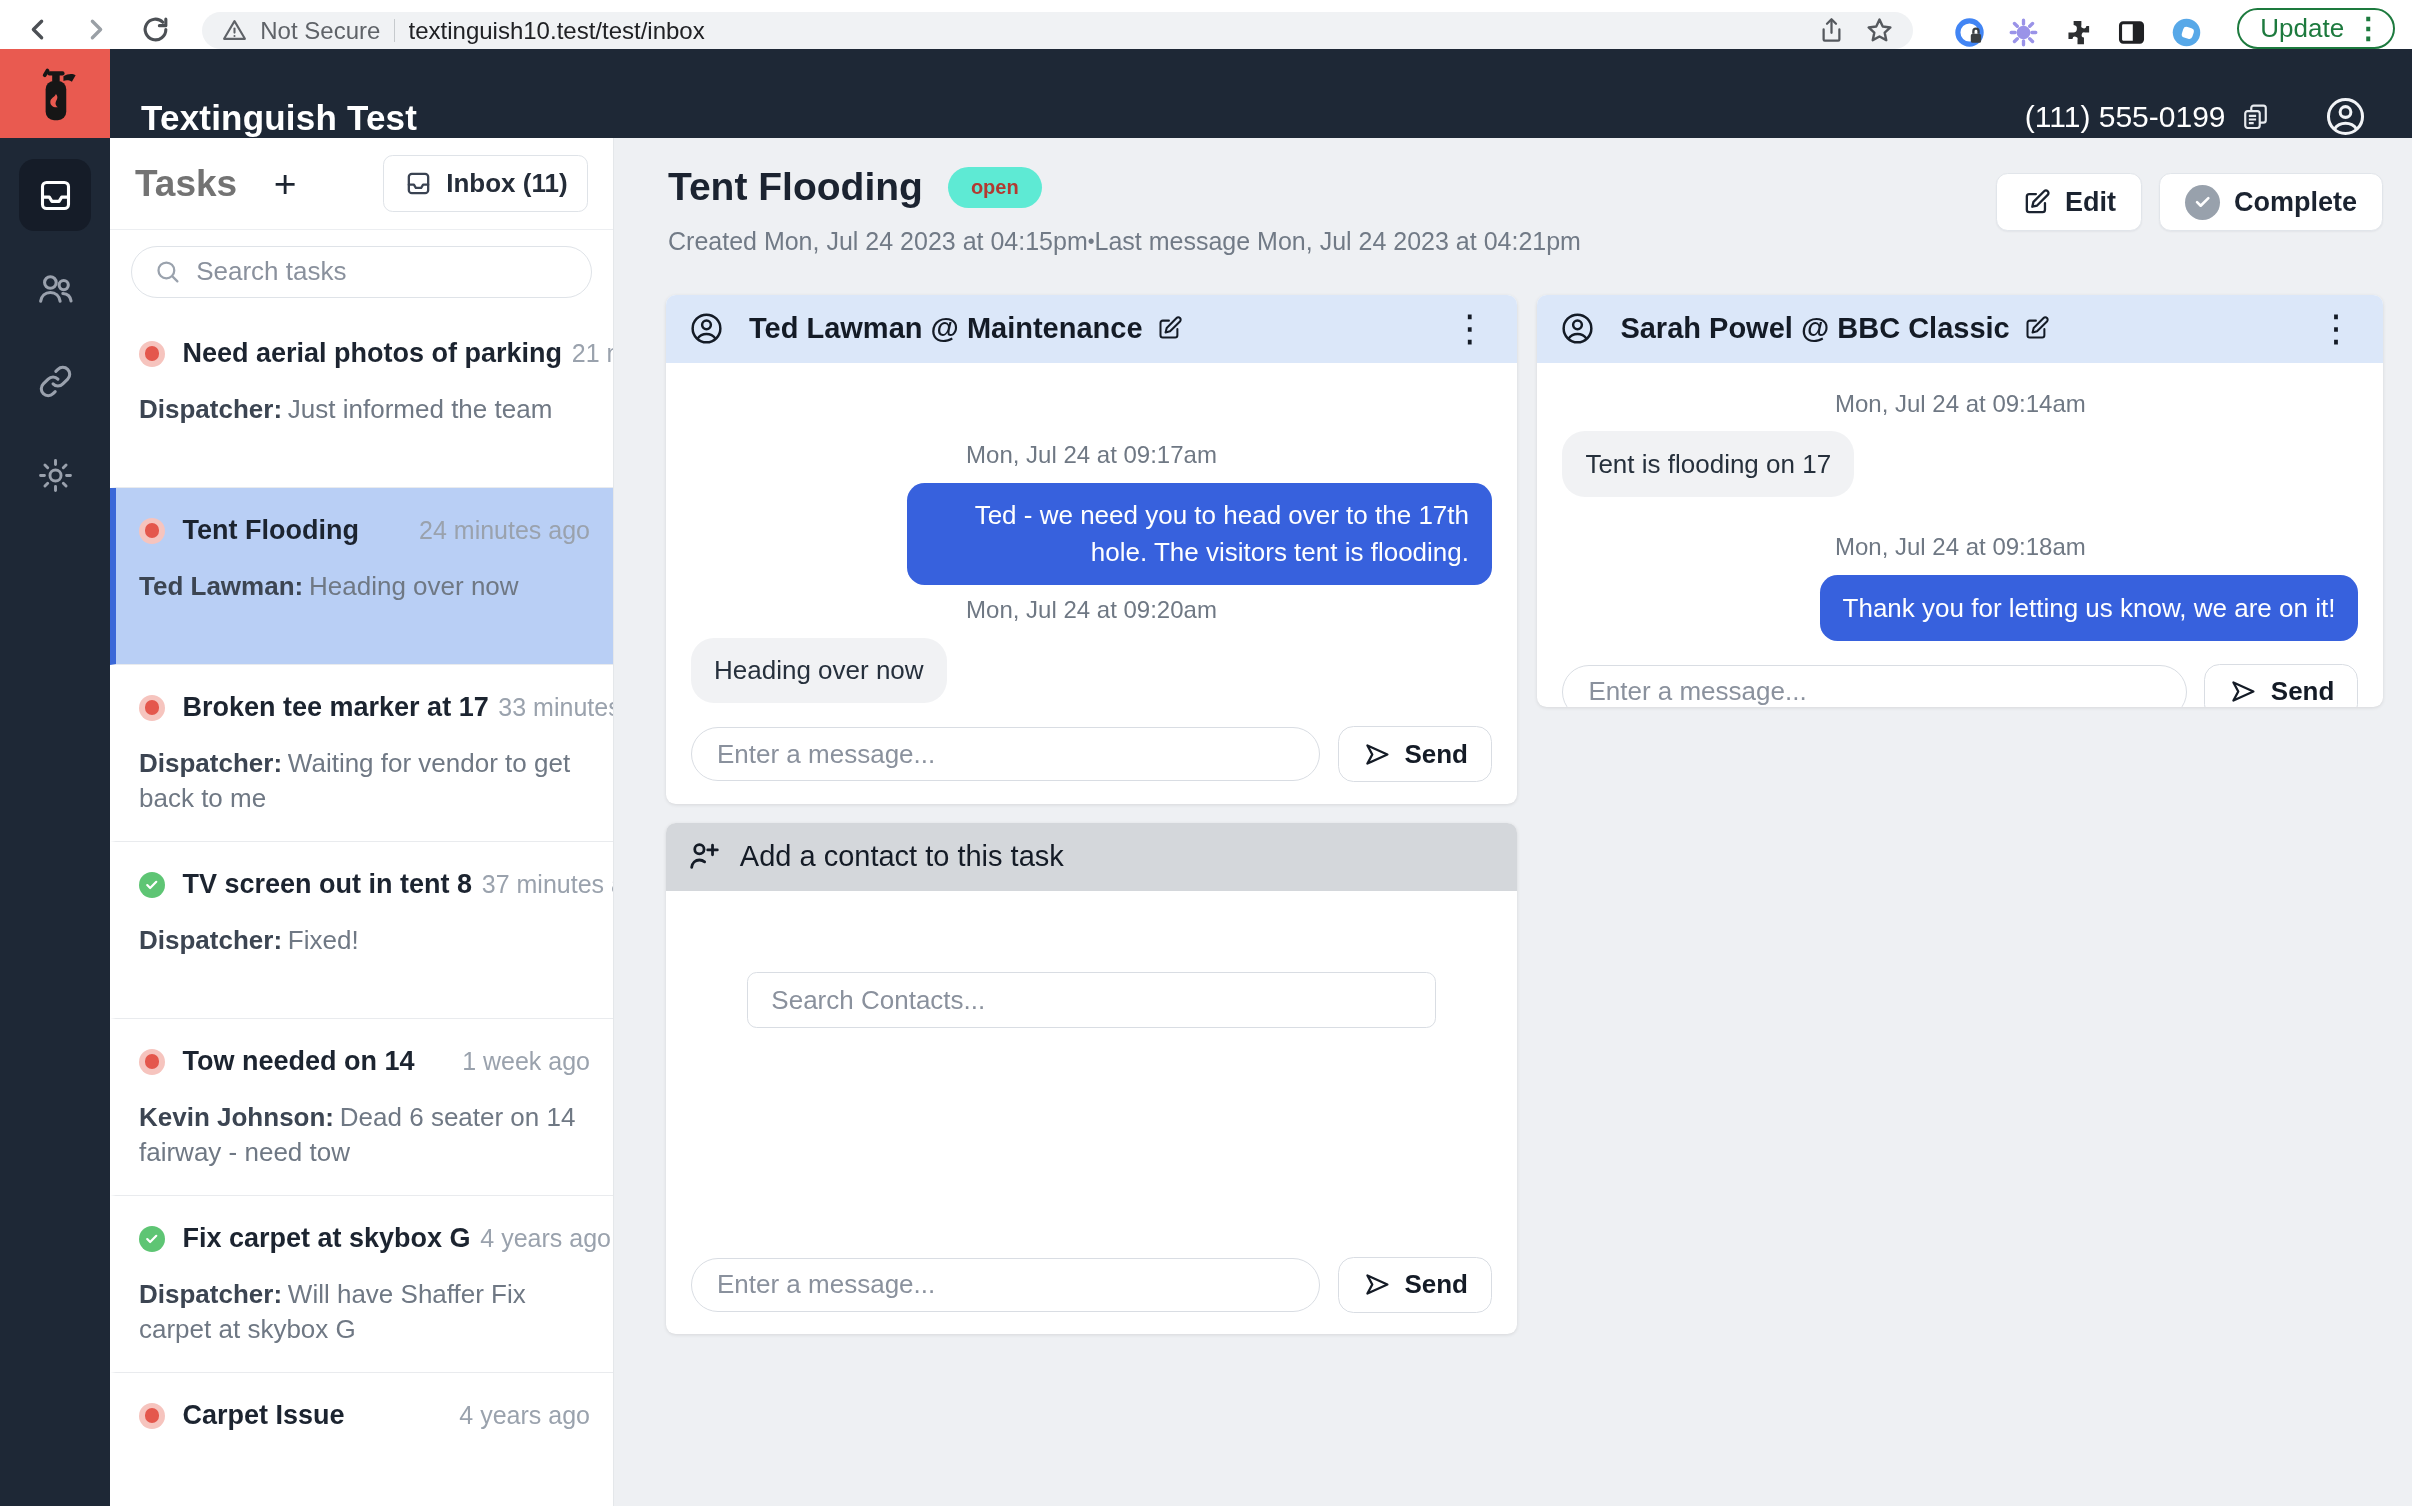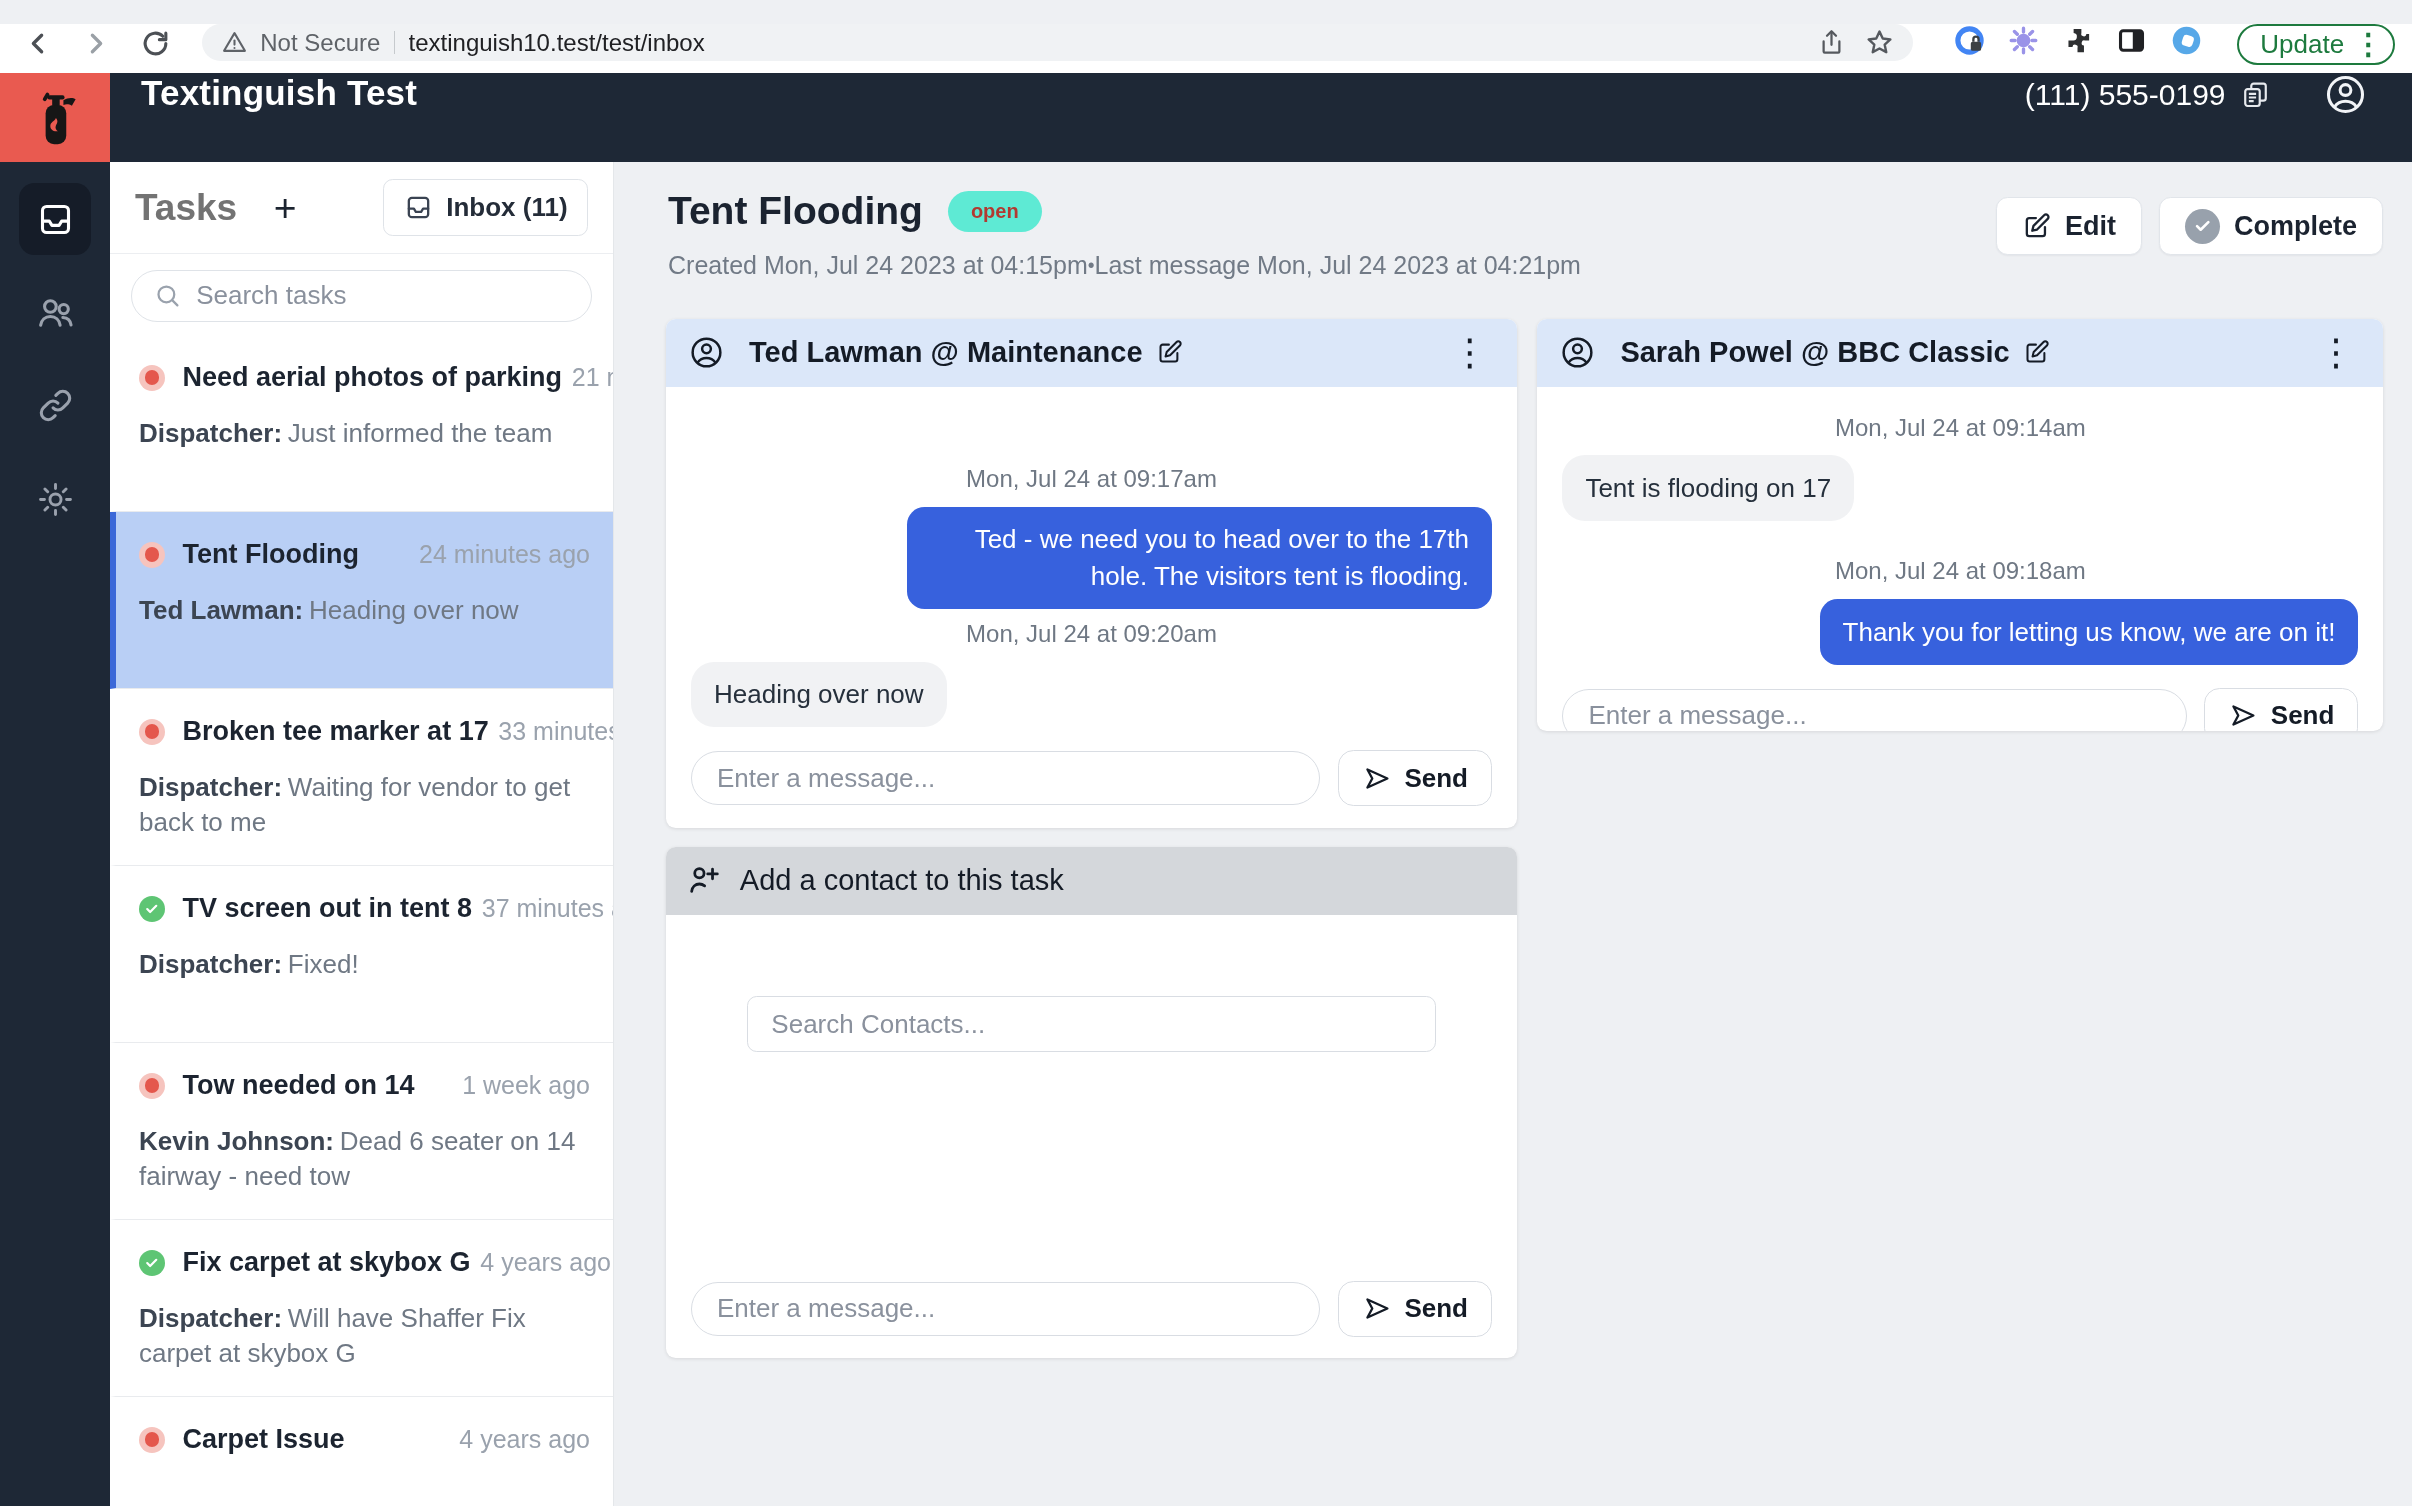--- a/index.html
+++ b/index.html
@@ -5,35 +5,35 @@
   * { box-sizing: border-box; }
   html,body { margin:0; padding:0; }
   body {
     width:2412px; height:1506px; overflow:hidden;
     font-family:"Liberation Sans", sans-serif;
     background:#eef0f3; color:#1c2430;
   }
   svg { display:block; }
 
   
-  .browser { height:49px; background:#ffffff; display:flex; align-items:flex-start; padding:0 17.5px; gap:20px;margin-top:24px; }
+  .browser { height:49px; background:#ffffff; display:flex; align-items:flex-end; padding:0 17.5px; gap:20px; }
   .nav-ic { width:39px; height:39px; display:flex; align-items:center; justify-content:center; color:#4c5055; }
   .nav-ic.fwd { color:#9aa0a6; }
   .omnibox { flex:1; height:37px; background:#f0f2f4; border-radius:969px; display:flex; align-items:center; gap:13.6px; padding:0 19.4px; margin:0 7.8px; }
   .omni-warn { color:#5f6368; }
   .omni-label { font-size:24px; color:#5f6368; white-space:nowrap; }
   .omni-sep { width:1px; height:23px; background:#c6cacd; }
   .omni-url { flex:1; font-size:24px; color:#202124; white-space:nowrap; overflow:hidden; }
   .omni-right { display:flex; align-items:center; gap:19.4px; color:#55595e; }
   .ext-row { display:flex; align-items:center; gap:23px; margin:0 13.6px; }
   .update-pill { display:flex; align-items:center; gap:9.7px; border:2.9px solid #1d7a3e; color:#1d7a3e; border-radius:969px; padding:2.9px 9.7px 2.9px 21.3px; font-size:26px; font-weight:500; }
   .update-kebab { font-size:29px; line-height:1; font-weight:700; }
 
   
-  .app-header { height:89px; background:#1e2836; display:flex; align-items:flex-start; }
+  .app-header { height:89px; background:#1e2836; display:flex; align-items:flex-end; }
   .logo-sq { width:110px; height:89px; background:#e95a50; display:flex; align-items:center; justify-content:center; }
   .app-title { color:#fff; font-size:35px; font-weight:700; margin-left:31px; letter-spacing:0.2px; }
   .hdr-right { margin-left:auto; display:flex; align-items:center; gap:54px; padding-right:45px; }
   .phone-wrap { display:flex; align-items:center; gap:15.5px; color:#fff; font-size:30px; }
 
   
   .main-row { display:flex; height:1368px; }
 
   .sidebar { width:110px; background:#1e2836; display:flex; flex-direction:column; align-items:center; padding-top:21.3px; flex:none; }
   .side-item { width:72px; height:72px; border-radius:15.5px; display:flex; align-items:center; justify-content:center; color:#9aa1ad; margin-bottom:21.3px; }

